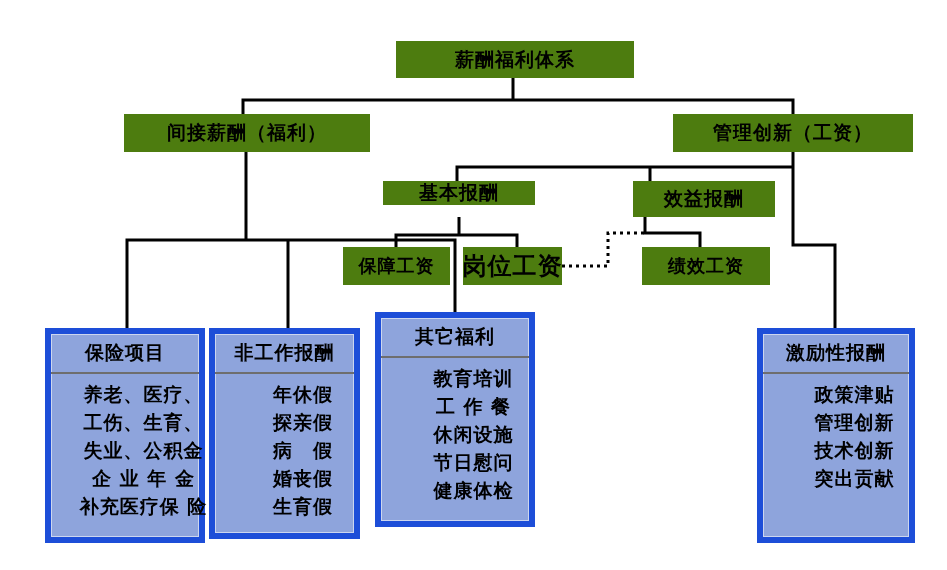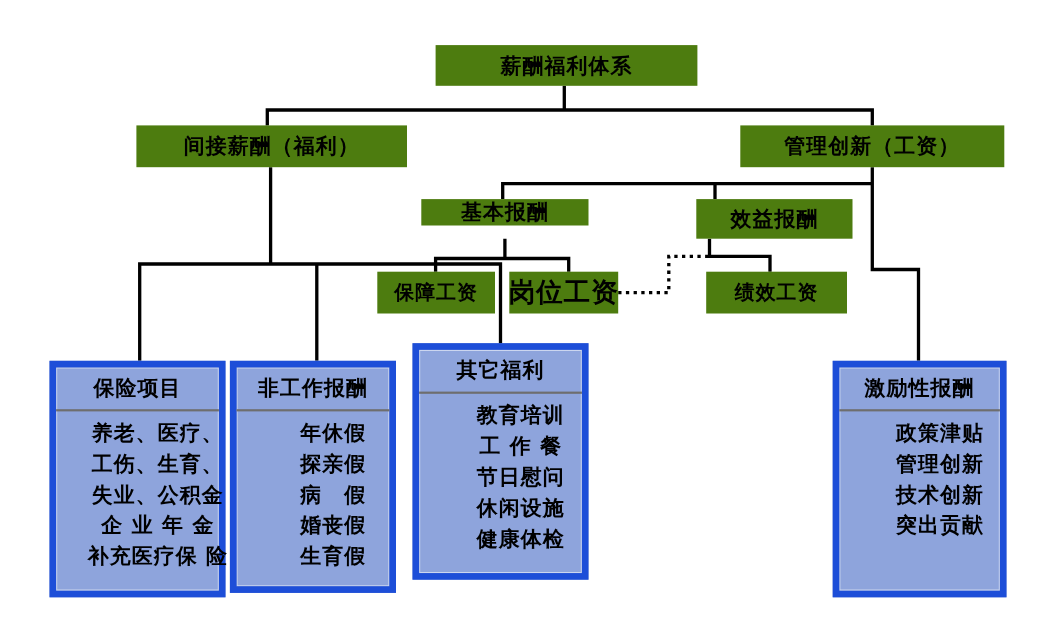--- a/index.html
+++ b/index.html
@@ -97,22 +97,22 @@
       <div class="detail-line">婚丧假</div>
       <div class="detail-line">生育假</div>
     </div>
   </div>
 
   <div class="detail-box" style="left:375px; top:312px; width:160px; height:215px;">
     <div class="detail-header">其它福利</div>
     <div class="detail-body">
       <div class="detail-line">教育培训</div>
       <div class="detail-line">工 作 餐</div>
+      <div class="detail-line">休闲设施</div>
       <div class="detail-line">节日慰问</div>
-      <div class="detail-line">休闲设施</div>
       <div class="detail-line">健康体检</div>
     </div>
   </div>
 
   <div class="detail-box" style="left:757px; top:328px; width:158px; height:215px;">
     <div class="detail-header">激励性报酬</div>
     <div class="detail-body">
       <div class="detail-line">政策津贴</div>
       <div class="detail-line">管理创新</div>
       <div class="detail-line">技术创新</div>

